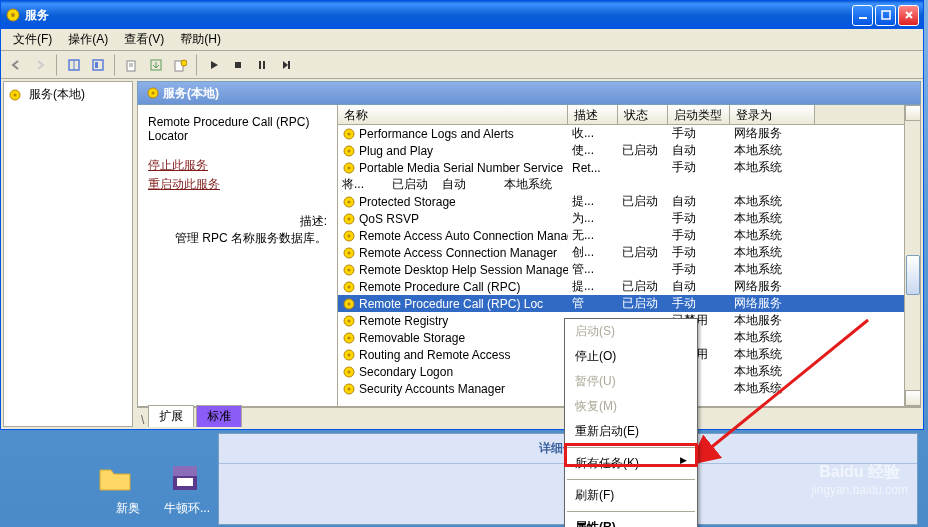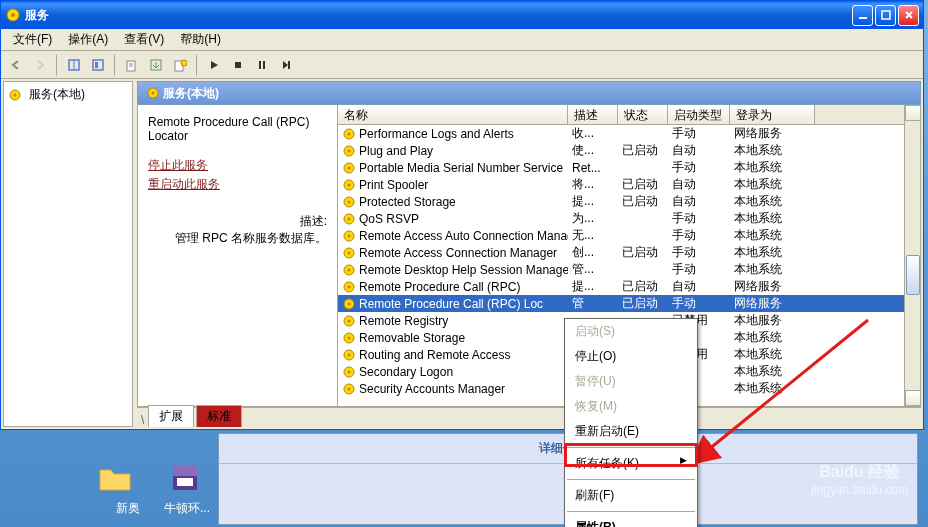--- a/index.html
+++ b/index.html
@@ -45,21 +45,21 @@
 .row .cell.startup { width: 62px; }
 .row .cell.logon { width: 85px; }
 .gear-icon { width: 14px; height: 14px; margin-right: 3px; display: inline-block; flex-shrink: 0; }
 .scrollbar-v { position: absolute; right: 0; top: 0; bottom: 0; width: 16px; background: #ece9d8; border-left: 1px solid #aca899; }
 .scrollbar-v::before, .scrollbar-v::after { content: ""; position: absolute; left: 0; width: 16px; height: 16px; background: linear-gradient(#fff,#ece9d8); border: 1px solid #aca899; box-sizing: border-box; }
 .scrollbar-v::before { top: 0; }
 .scrollbar-v::after { bottom: 0; }
 .thumb { position: absolute; left: 1px; width: 14px; top: 150px; height: 40px; background: linear-gradient(#fff,#c8d8f0); border: 1px solid #7b9ebd; border-radius: 2px; }
 .tabs { height: 20px; display: flex; align-items: flex-end; padding-left: 4px; border-top: 1px solid #aca899; background: #ece9d8; }
 .tab { padding: 2px 10px; background: white; border: 1px solid #aca899; border-bottom: none; margin-right: 2px; }
-.tab.inactive { background: #b91c1c; }
+.tab.inactive { background: #8b5cf6; }
 .context-menu { position: absolute; left: 564px; top: 318px; width: 134px; background: #fff; border: 1px solid #666; box-shadow: 2px 2px 3px rgba(0,0,0,0.3); z-index: 100; }
 .context-menu .mi { padding: 4px 10px; }
 .context-menu .mi.disabled { color: #aca899; }
 .context-menu .sep { height: 1px; background: #aca899; margin: 3px 2px; }
 .context-menu .mi.sub::after { content: "▶"; float: right; font-size: 9px; }
 .highlight-box { position: absolute; left: 564px; top: 443px; width: 134px; height: 24px; border: 3px solid #e31b1b; z-index: 101; pointer-events: none; }
 .red-arrow { position: absolute; left: 698px; top: 310px; width: 200px; height: 160px; z-index: 99; pointer-events: none; }
 .desktop-icon { position: absolute; bottom: 10px; width: 50px; text-align: right; color: white; font-size: 11px; }
 .desktop-icon .icn { width: 36px; height: 36px; margin: 0 auto 4px; }
 .details-box { position: absolute; left: 218px; top: 433px; width: 700px; height: 92px; background: #dce5f7; border: 1px solid #7b9ebd; }
@@ -244,27 +244,20 @@
                       <circle cx="7" cy="7" r="1.5" fill="#b8860b"></circle>
                     </svg></span>
                   <span>Portable Media Serial Number Service</span>
                 </div>
                 <div class="cell desc">Ret...</div>
                 <div class="cell state"></div>
                 <div class="cell startup">手动</div>
                 <div class="cell logon">本地系统</div>
               </div>
               <div class="row">
-                <div class="cell name">
-                  <span class="gear-icon"><svg viewBox="0 0 14 14">
-                      <circle cx="7" cy="7" r="5" fill="#ffd700" stroke="#b8860b"></circle>
-                      <circle cx="7" cy="7" r="1.5" fill="#b8860b"></circle>
-                    </svg></span>
-                  <span>Print Spooler</span>
-                </div>
                 <div class="cell desc">将...</div>
                 <div class="cell state">已启动</div>
                 <div class="cell startup">自动</div>
                 <div class="cell logon">本地系统</div>
               </div>
               <div class="row">
                 <div class="cell name">
                   <span class="gear-icon"><svg viewBox="0 0 14 14">
                       <circle cx="7" cy="7" r="5" fill="#ffd700" stroke="#b8860b"></circle>
                       <circle cx="7" cy="7" r="1.5" fill="#b8860b"></circle>

